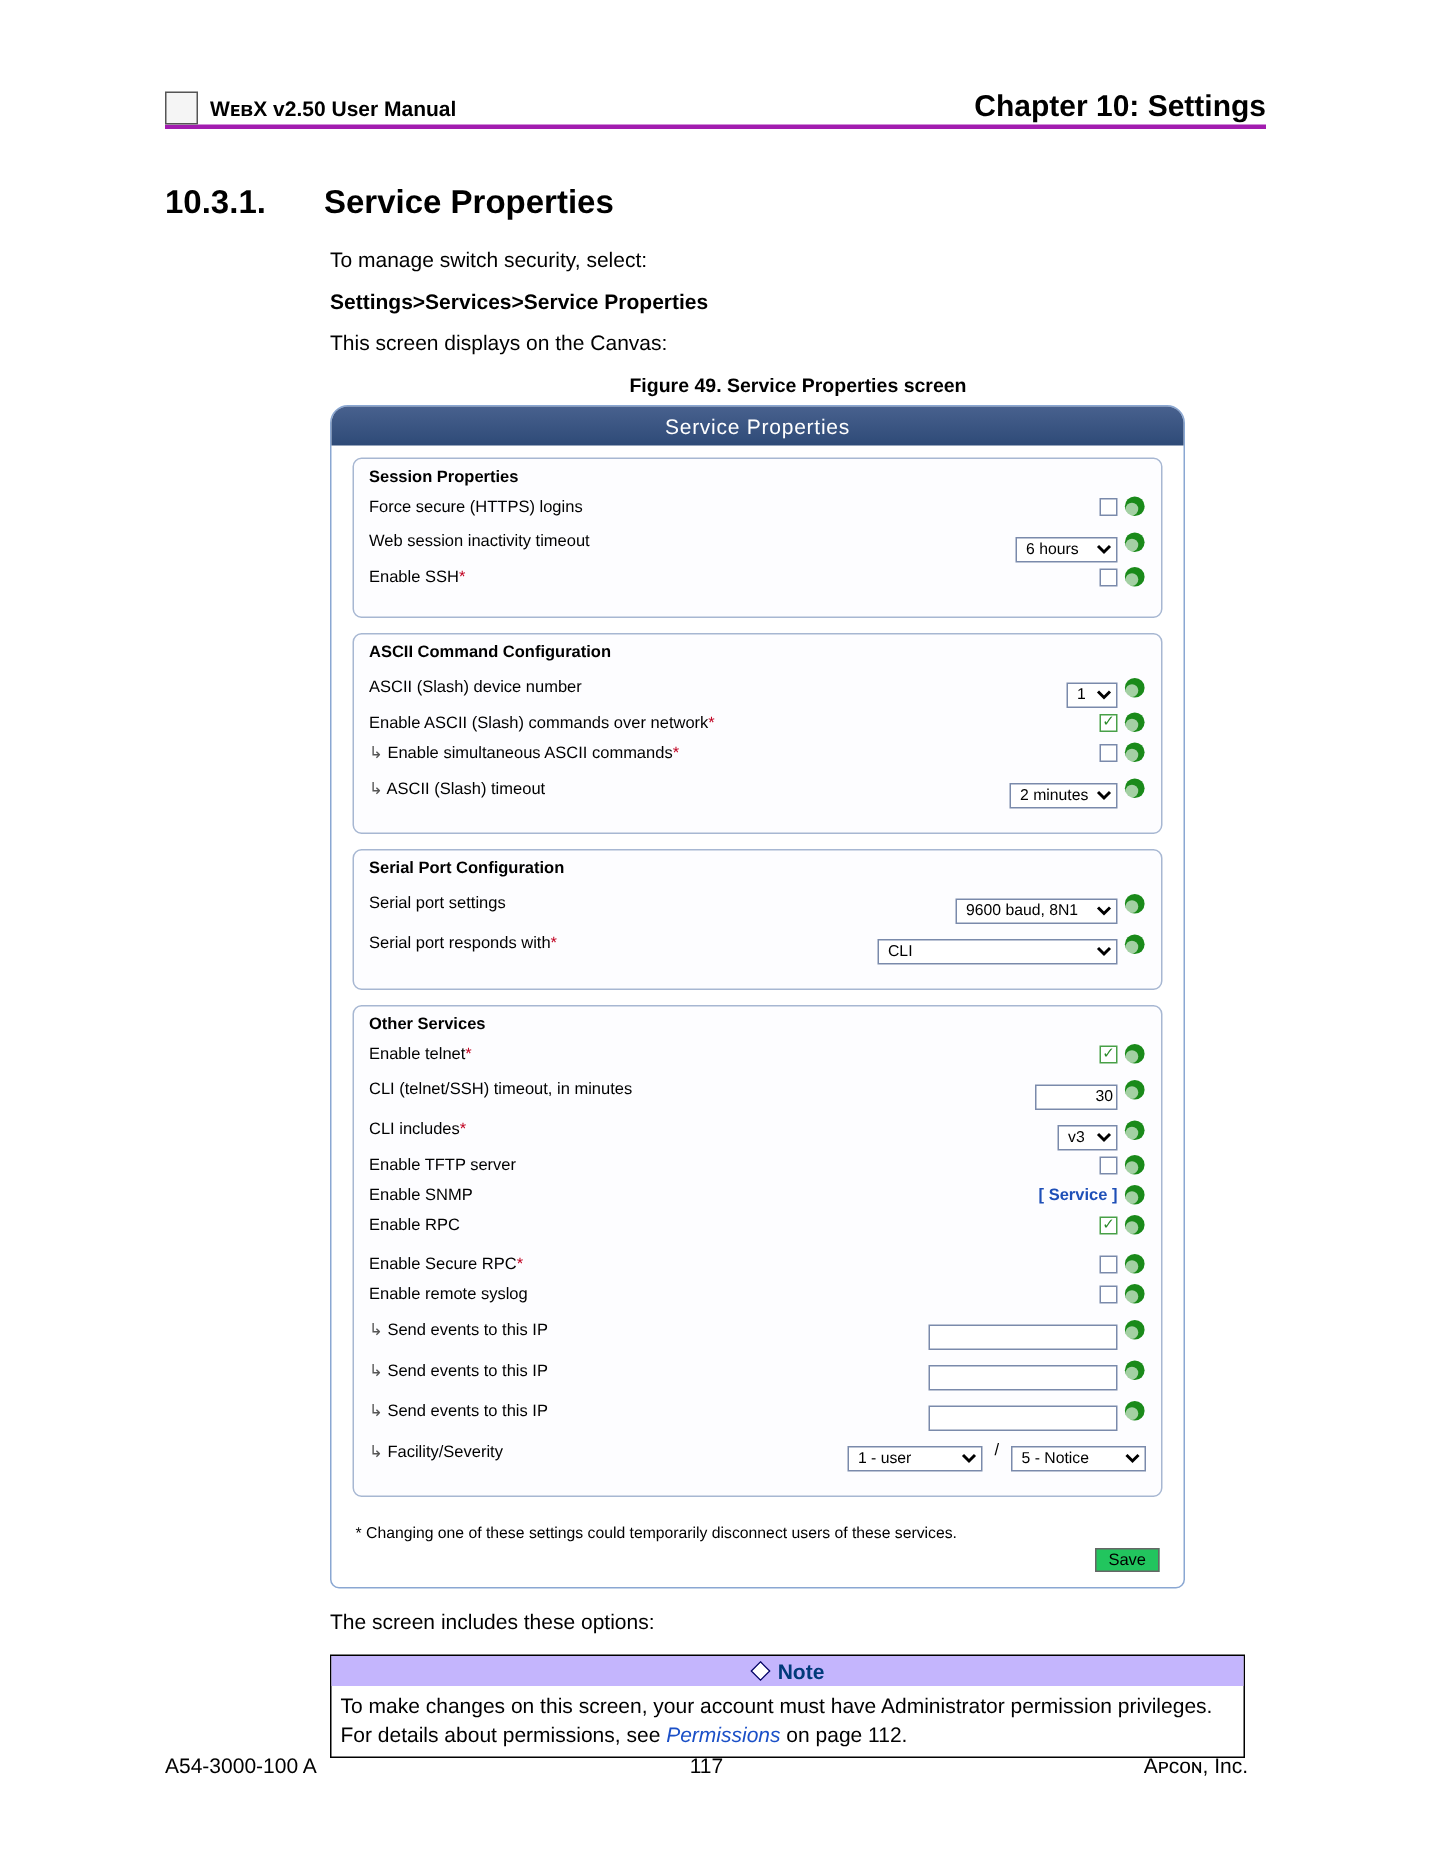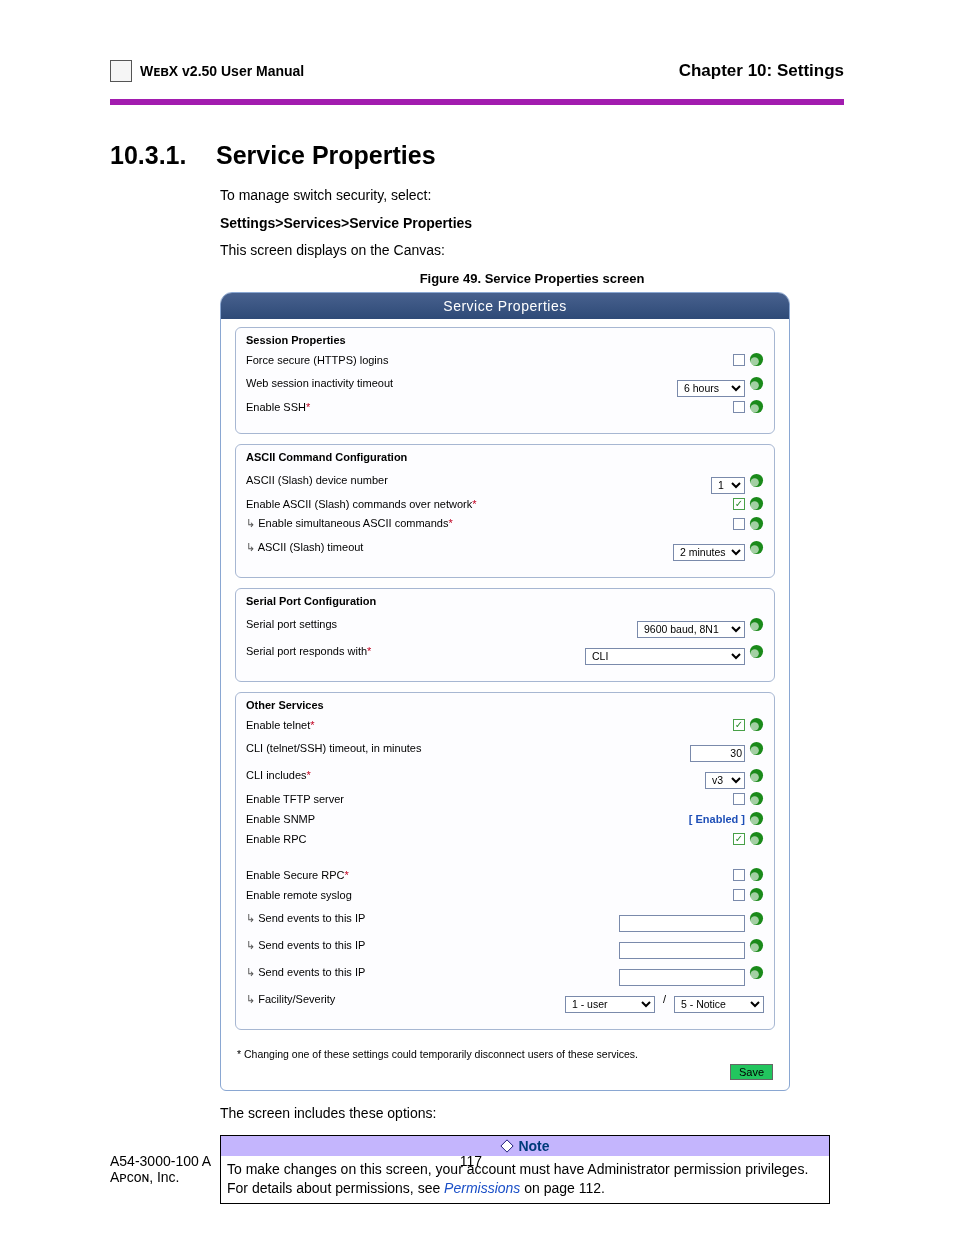--- a/index.html
+++ b/index.html
@@ -11,40 +11,40 @@
     font-size: 14px;
     color: #000;
   }
   .page {
     width: 954px;
     height: 1235px;
     position: relative;
     padding: 60px 110px 50px 110px;
   }
   .header-line {
-    border-bottom: 6px solid #a21caf;
+    border-bottom: 3px solid #a21caf;
     display: flex;
     justify-content: space-between;
     align-items: center;
-    padding-bottom: 17px;
+    padding-bottom: 0;
     margin-bottom: 36px;
   }
   .header-left { display: flex; align-items: center; gap: 8px; font-weight: bold; font-size: 14px;}
-  .header-right { font-weight: bold; font-size: 17px; text-align: right;}
+  .header-right { font-weight: bold; font-size: 20px; text-align: right;}
   .chip-icon {
     width: 22px; height: 22px;
     border: 1.5px solid #555;
     background: #f5f5f5;
     position: relative;
   }
   .chip-icon::before, .chip-icon::after {
     content:"";position:absolute;background:#555;
   }
   h1.section {
-    font-size: 25px;
+    font-size: 22px;
     font-weight: bold;
     margin: 0 0 16px 0;
     display: flex;
     gap: 26px;
     align-items: center;
   }
   .section-num { min-width: 80px;}
   .body-text { margin-left: 110px; }
   .body-text p { margin: 8px 0; line-height: 1.4;}
   .breadcrumb { font-weight: bold; margin: 10px 0;}
@@ -134,21 +134,20 @@
     display:flex; justify-content:center; align-items:center; gap:4px;
   }
   .note-body { padding: 4px 6px; font-size:14px; line-height:1.4;}
   .note-body a { color: #1a4fc7; font-style: italic; text-decoration: none;}
   .footer {
     position: absolute;
     bottom: 50px;
     left: 110px; right: 122px;
     display:flex; justify-content: space-between;
     font-size:14px;
-    flex-direction:column;
   }
   .footer .center { position:absolute; left:0; right:0; text-align:center;}
   .slash-sep { padding: 0 4px;}
 </style>
 </head>
 <body>
 
 <div class="page">
 
   <div class="header-line">
@@ -341,42 +340,42 @@
                 <svg viewBox="0 0 16 16">
                   <circle cx="8" cy="8" r="7" fill="#1a8a1a"></circle>
                   <circle cx="6" cy="10" r="4.5" fill="#fff" opacity=".6"></circle>
                 </svg>
               </span>
             </span>
         </div>
         <div class="row">
           <span class="row-label">Enable SNMP</span>
           <span class="ctl">
-              <span class="link-blue">[ Enabled ]</span>
+              <span class="link-blue">[ Service ]</span>
               <span class="help-icon">
                 <svg viewBox="0 0 16 16">
                   <circle cx="8" cy="8" r="7" fill="#1a8a1a"></circle>
                   <circle cx="6" cy="10" r="4.5" fill="#fff" opacity=".6"></circle>
                 </svg>
               </span>
             </span>
         </div>
         <div class="row">
           <span class="row-label">Enable RPC</span>
           <span class="ctl">
               <span class="checkbox">✓</span>
               <span class="help-icon">
                 <svg viewBox="0 0 16 16">
                   <circle cx="8" cy="8" r="7" fill="#1a8a1a"></circle>
                   <circle cx="6" cy="10" r="4.5" fill="#fff" opacity=".6"></circle>
                 </svg>
               </span>
             </span>
         </div>
-        <div class="row" style="margin-top:16px">
+        <div class="row" style="margin-top:6px">
           <span class="row-label"><span>Enable Secure RPC</span><span class="asterisk">*</span></span>
           <span class="ctl">
               <span class="checkbox off"></span>
               <span class="help-icon">
                 <svg viewBox="0 0 16 16">
                   <circle cx="8" cy="8" r="7" fill="#1a8a1a"></circle>
                   <circle cx="6" cy="10" r="4.5" fill="#fff" opacity=".6"></circle>
                 </svg>
               </span>
             </span>

